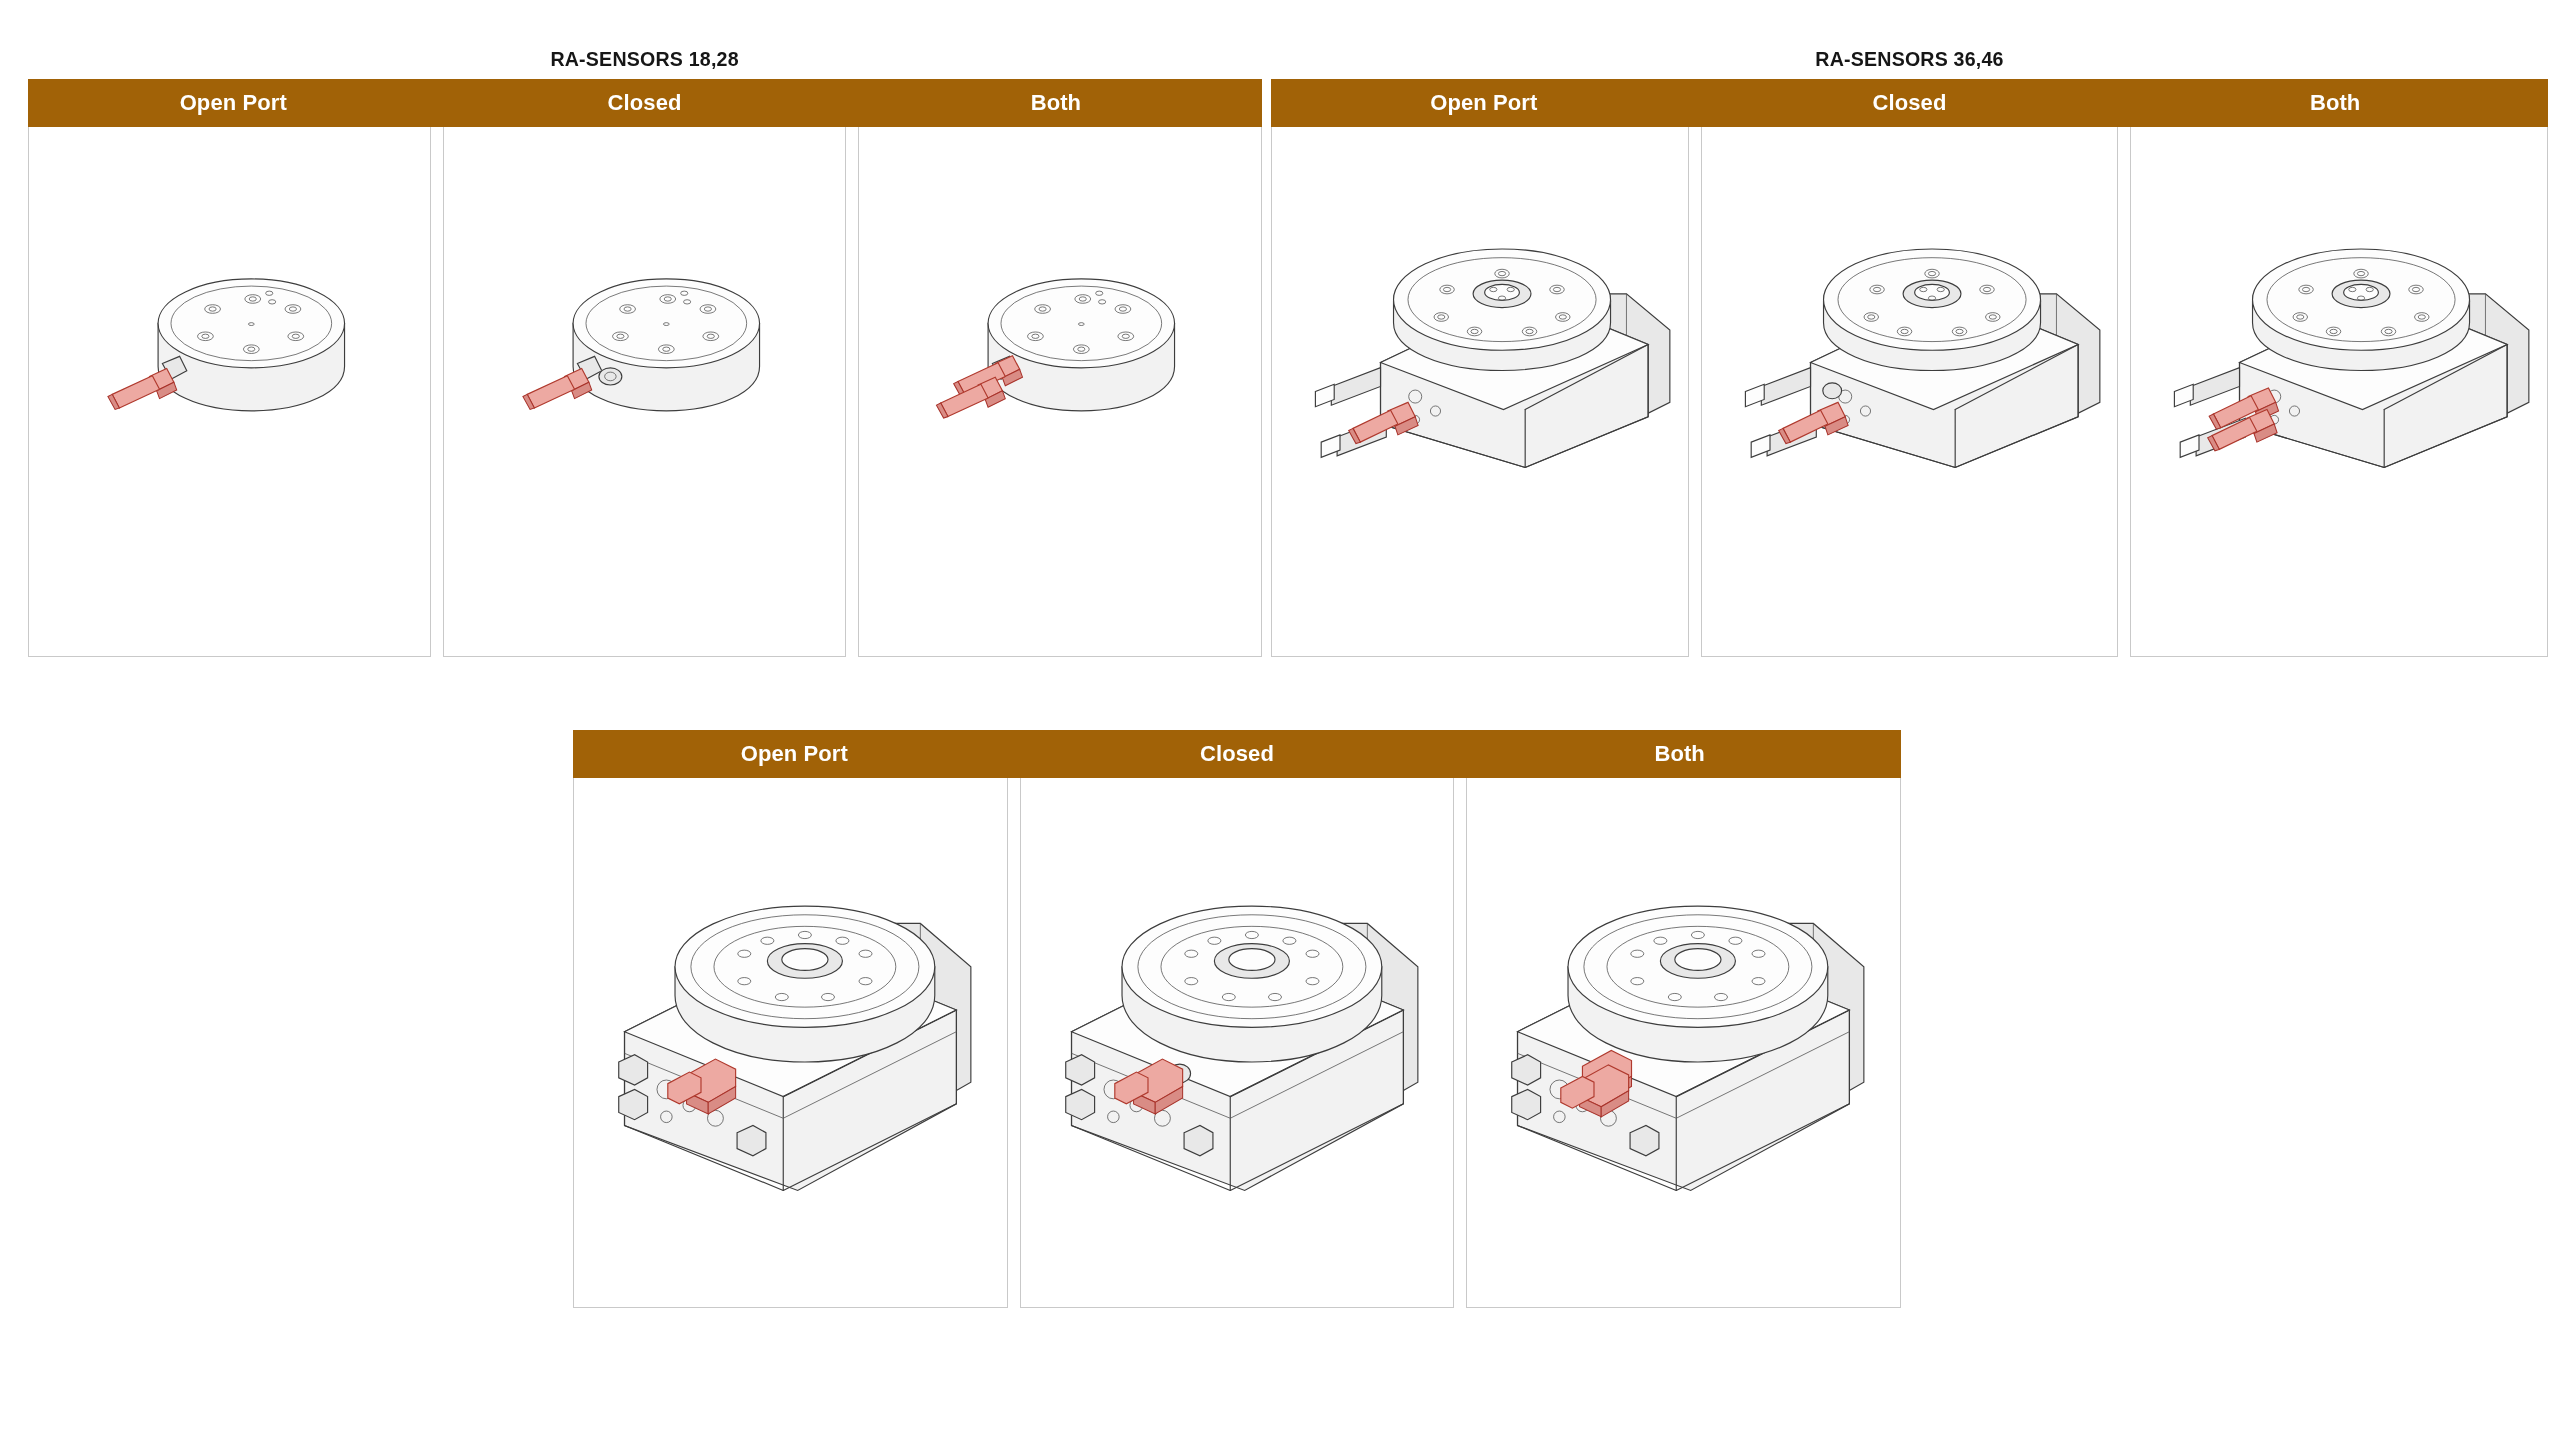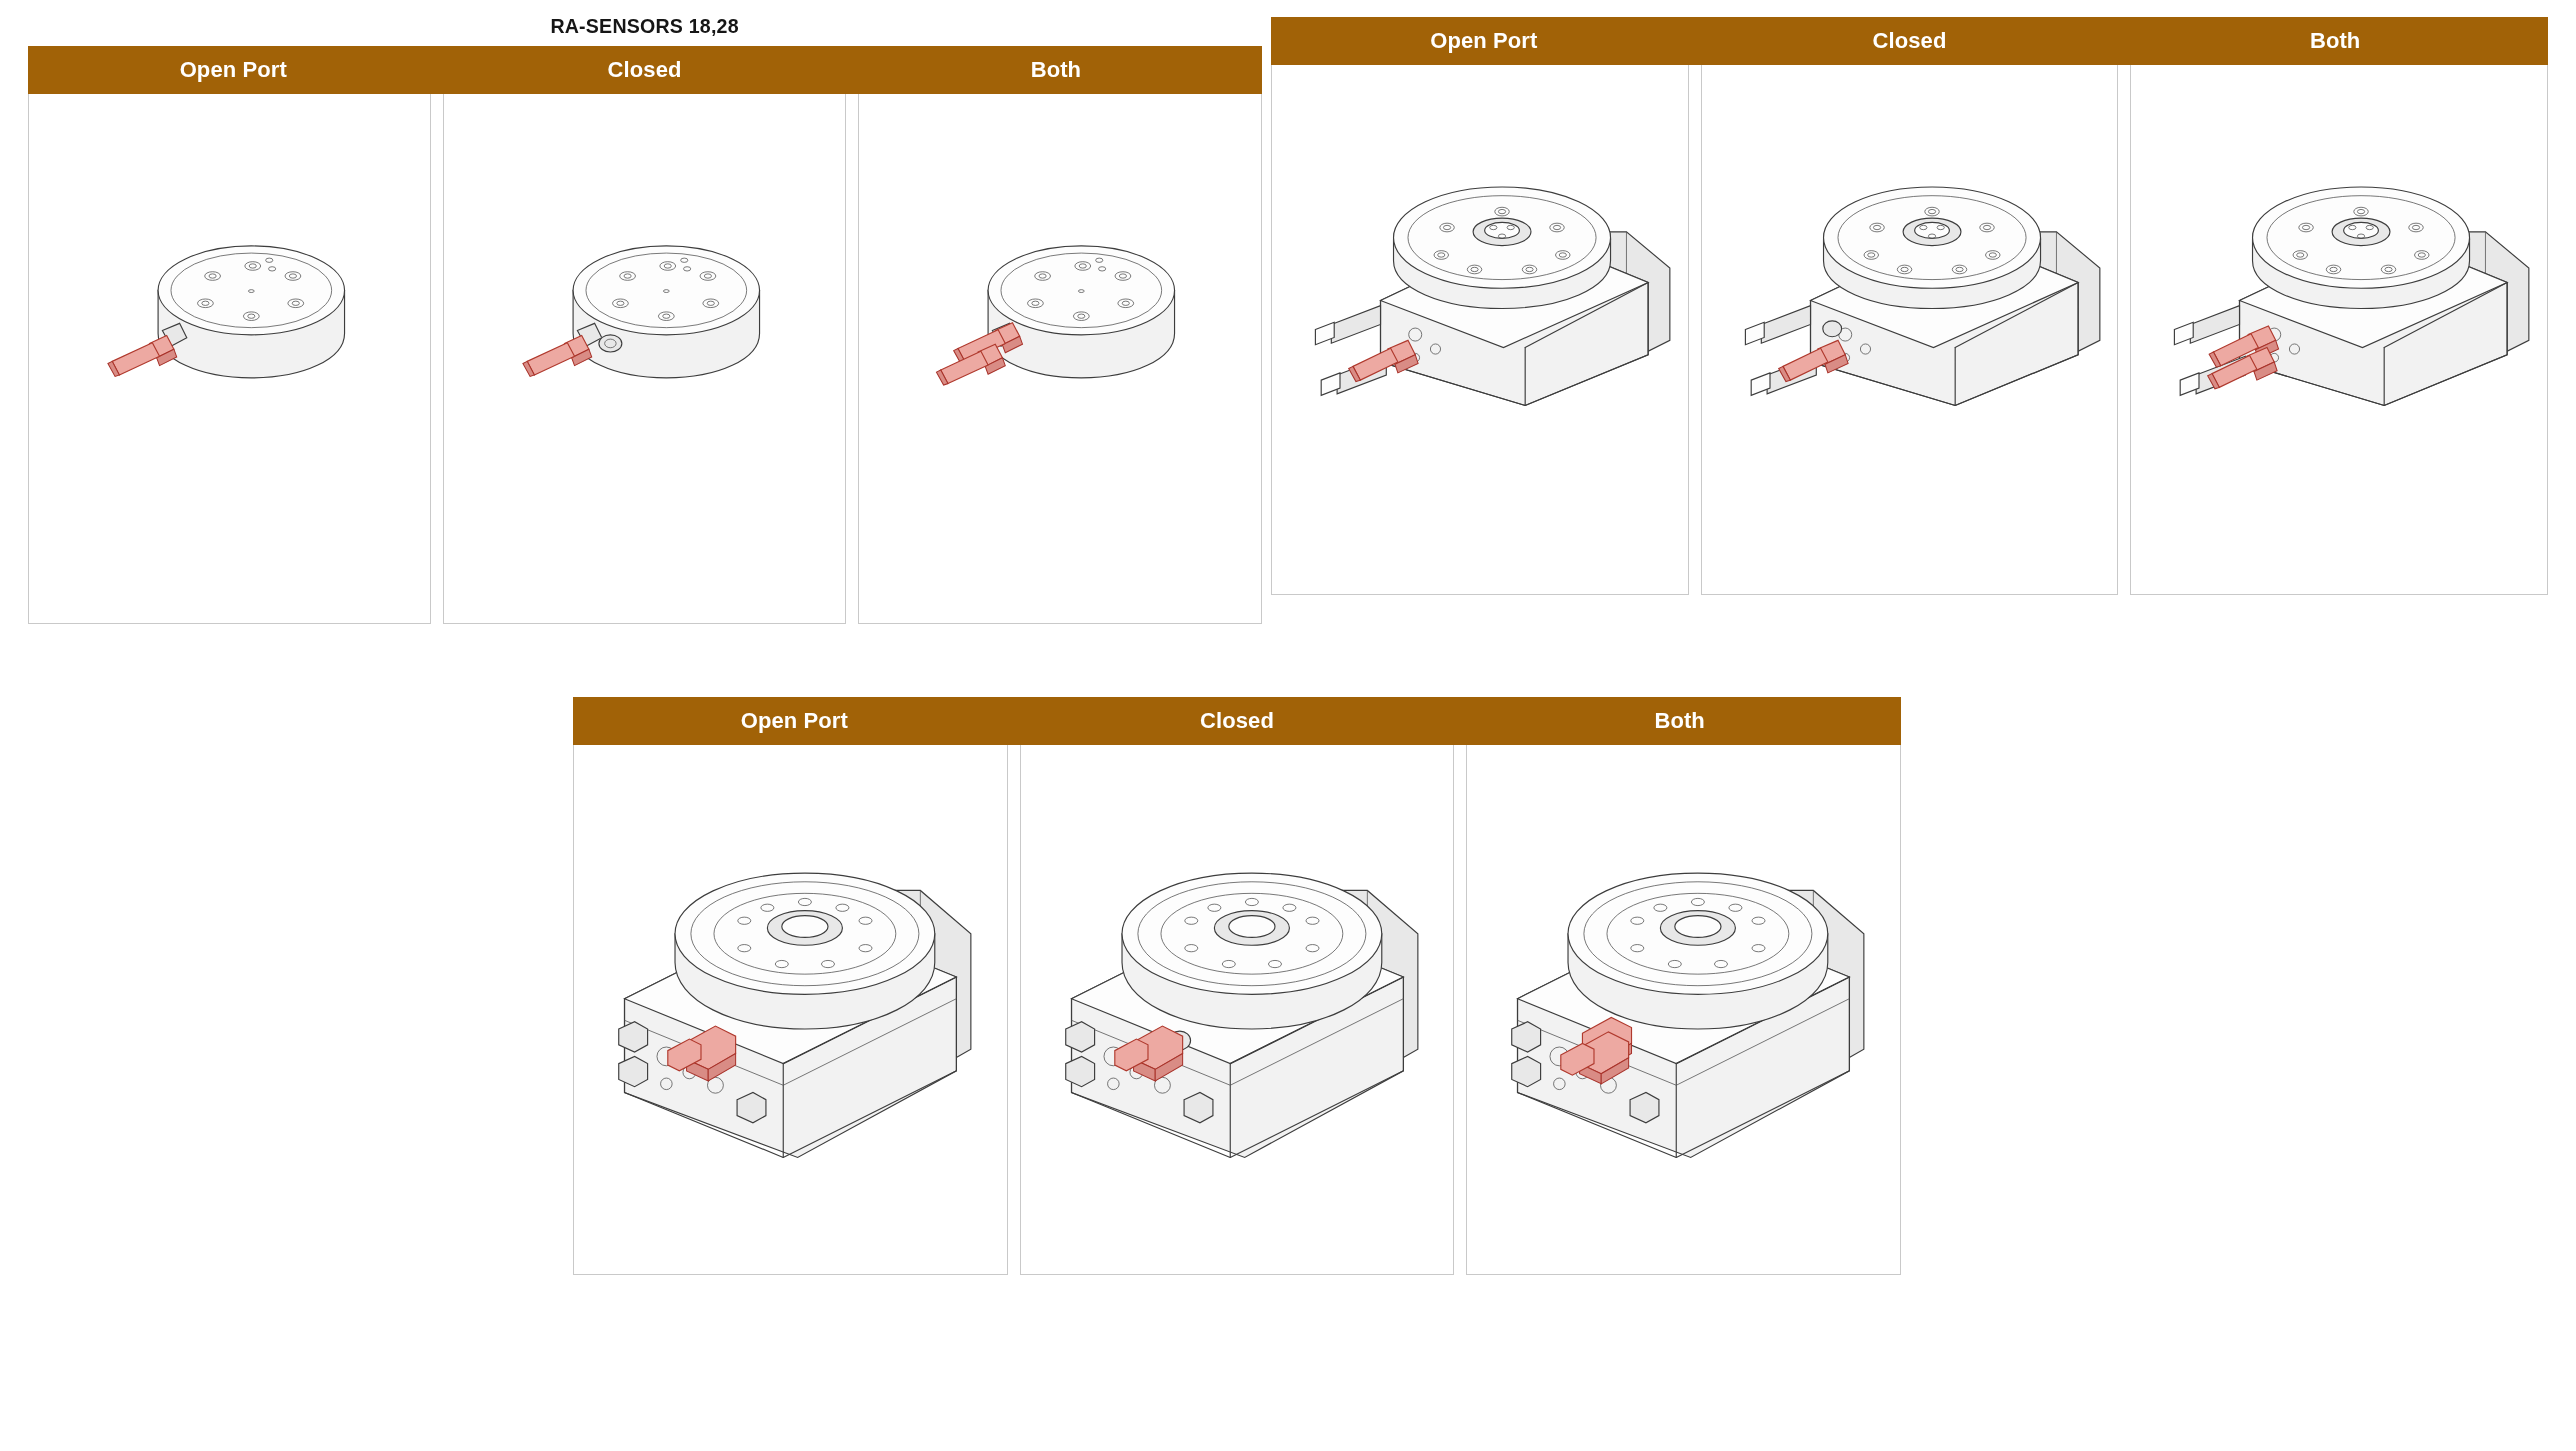--- a/index.html
+++ b/index.html
@@ -12,20 +12,21 @@
     height: 1451px;
     font-family: "Liberation Sans", sans-serif;
     color: #1a1a1a;
     overflow: hidden;
   }
 
   .sheet {
     position: relative;
     width: 2576px;
     height: 1213px;
+    margin-top: 33px;
   }
 
   
   .group {
     position: absolute;
   }
   .group-caption {
     font-size: 19.6px;
     font-weight: bold;
     letter-spacing: 0.2px;
@@ -210,20 +211,21 @@
               </g>
             </g>
           </svg>
         </div>
 
       </div>
     </div>
   </div>
 
   <div class="group" style="left:1271px; top:17.4px; width:1277px;">
+    <div class="group-caption">RA-SENSORS 36,46</div>
     <div class="group-table">
       <div class="header-row">
         <div class="header-cell">Open Port</div>
         <div class="header-cell">Closed</div>
         <div class="header-cell">Both</div>
       </div>
       <div class="body-row" style="height:530px;">
 
         <div class="body-cell">
           <svg class="art" viewBox="0 0 575 730">

